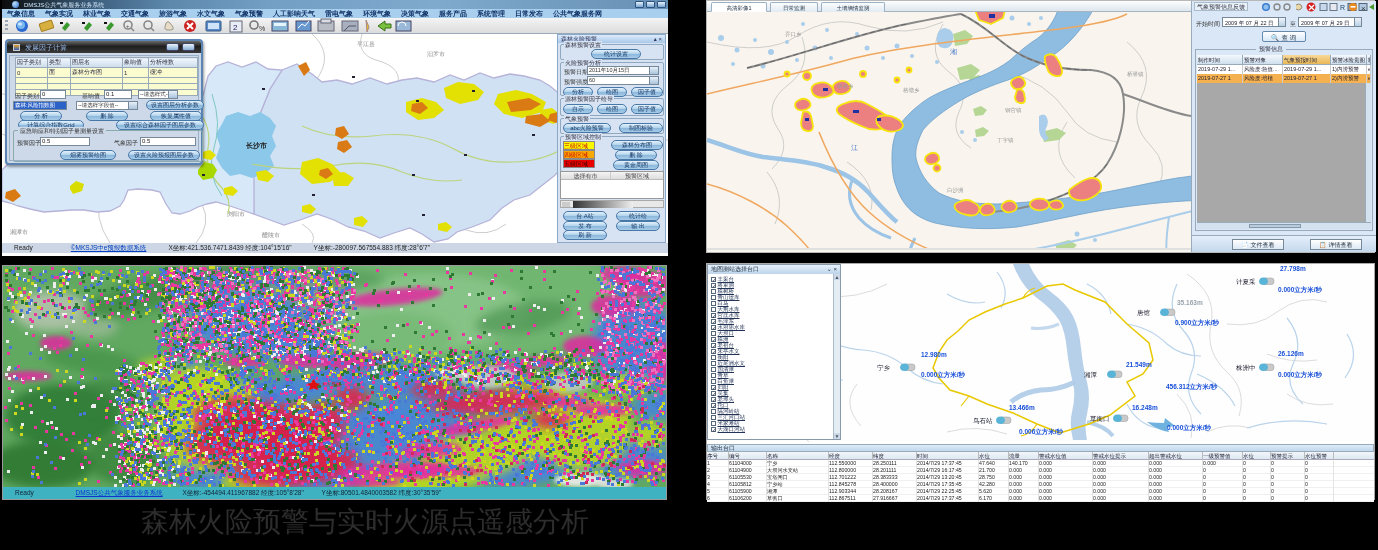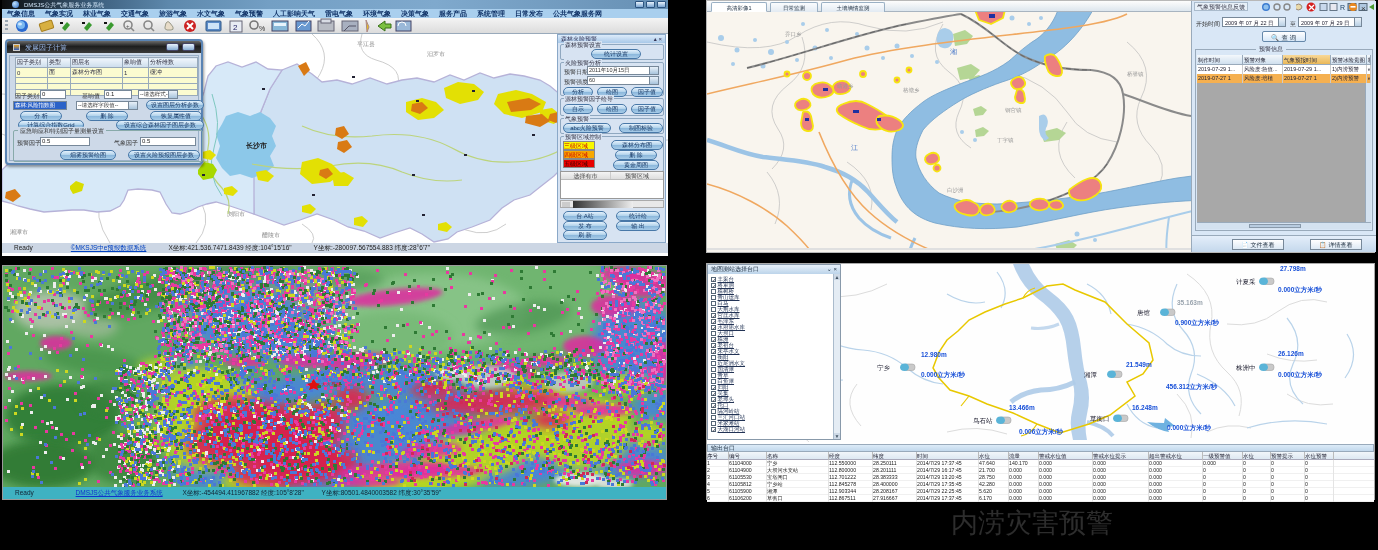--- a/index.html
+++ b/index.html
@@ -771,15 +771,15 @@
 <div style="height:8px;background:linear-gradient(#f2f6fa,#dde8f2);border-bottom:1px solid #aab;font-size:5.5px;color:#223;line-height:8px;"><span style="display:inline-block;width:22px;border-right:1px solid #bbb;overflow:hidden;white-space:nowrap;">序号</span><span style="display:inline-block;width:38px;border-right:1px solid #bbb;overflow:hidden;white-space:nowrap;">编号</span><span style="display:inline-block;width:62px;border-right:1px solid #bbb;overflow:hidden;white-space:nowrap;">名称</span><span style="display:inline-block;width:44px;border-right:1px solid #bbb;overflow:hidden;white-space:nowrap;">经度</span><span style="display:inline-block;width:44px;border-right:1px solid #bbb;overflow:hidden;white-space:nowrap;">纬度</span><span style="display:inline-block;width:62px;border-right:1px solid #bbb;overflow:hidden;white-space:nowrap;">时间</span><span style="display:inline-block;width:30px;border-right:1px solid #bbb;overflow:hidden;white-space:nowrap;">水位</span><span style="display:inline-block;width:30px;border-right:1px solid #bbb;overflow:hidden;white-space:nowrap;">流量</span><span style="display:inline-block;width:54px;border-right:1px solid #bbb;overflow:hidden;white-space:nowrap;">警戒水位值</span><span style="display:inline-block;width:56px;border-right:1px solid #bbb;overflow:hidden;white-space:nowrap;">警戒水位提示</span><span style="display:inline-block;width:54px;border-right:1px solid #bbb;overflow:hidden;white-space:nowrap;">超出警戒水位</span><span style="display:inline-block;width:40px;border-right:1px solid #bbb;overflow:hidden;white-space:nowrap;">一级预警值</span><span style="display:inline-block;width:28px;border-right:1px solid #bbb;overflow:hidden;white-space:nowrap;">水位</span><span style="display:inline-block;width:34px;border-right:1px solid #bbb;overflow:hidden;white-space:nowrap;">预警提示</span><span style="display:inline-block;width:29px;border-right:1px solid #bbb;overflow:hidden;white-space:nowrap;">水位预警</span></div>
 <div style="height:7px;font-size:5.2px;color:#222;line-height:7px;border-bottom:1px solid #f0f0f0;"><span style="display:inline-block;width:22px;border-right:1px solid #e4e4e4;overflow:hidden;white-space:nowrap;">1</span><span style="display:inline-block;width:38px;border-right:1px solid #e4e4e4;overflow:hidden;white-space:nowrap;">61104000</span><span style="display:inline-block;width:62px;border-right:1px solid #e4e4e4;overflow:hidden;white-space:nowrap;">宁乡</span><span style="display:inline-block;width:44px;border-right:1px solid #e4e4e4;overflow:hidden;white-space:nowrap;">112.550000</span><span style="display:inline-block;width:44px;border-right:1px solid #e4e4e4;overflow:hidden;white-space:nowrap;">28.250111</span><span style="display:inline-block;width:62px;border-right:1px solid #e4e4e4;overflow:hidden;white-space:nowrap;">2014/7/29 17:37:45</span><span style="display:inline-block;width:30px;border-right:1px solid #e4e4e4;overflow:hidden;white-space:nowrap;">47.640</span><span style="display:inline-block;width:30px;border-right:1px solid #e4e4e4;overflow:hidden;white-space:nowrap;">140.170</span><span style="display:inline-block;width:54px;border-right:1px solid #e4e4e4;overflow:hidden;white-space:nowrap;">0.000</span><span style="display:inline-block;width:56px;border-right:1px solid #e4e4e4;overflow:hidden;white-space:nowrap;">0.000</span><span style="display:inline-block;width:54px;border-right:1px solid #e4e4e4;overflow:hidden;white-space:nowrap;">0.000</span><span style="display:inline-block;width:40px;border-right:1px solid #e4e4e4;overflow:hidden;white-space:nowrap;">0.000</span><span style="display:inline-block;width:28px;border-right:1px solid #e4e4e4;overflow:hidden;white-space:nowrap;">0</span><span style="display:inline-block;width:34px;border-right:1px solid #e4e4e4;overflow:hidden;white-space:nowrap;">0</span><span style="display:inline-block;width:29px;border-right:1px solid #e4e4e4;overflow:hidden;white-space:nowrap;">0</span></div>
 <div style="height:7px;font-size:5.2px;color:#222;line-height:7px;border-bottom:1px solid #f0f0f0;"><span style="display:inline-block;width:22px;border-right:1px solid #e4e4e4;overflow:hidden;white-space:nowrap;">2</span><span style="display:inline-block;width:38px;border-right:1px solid #e4e4e4;overflow:hidden;white-space:nowrap;">61104900</span><span style="display:inline-block;width:62px;border-right:1px solid #e4e4e4;overflow:hidden;white-space:nowrap;">大坝河水文站</span><span style="display:inline-block;width:44px;border-right:1px solid #e4e4e4;overflow:hidden;white-space:nowrap;">112.800000</span><span style="display:inline-block;width:44px;border-right:1px solid #e4e4e4;overflow:hidden;white-space:nowrap;">28.201111</span><span style="display:inline-block;width:62px;border-right:1px solid #e4e4e4;overflow:hidden;white-space:nowrap;">2014/7/29 16:17:45</span><span style="display:inline-block;width:30px;border-right:1px solid #e4e4e4;overflow:hidden;white-space:nowrap;">21.700</span><span style="display:inline-block;width:30px;border-right:1px solid #e4e4e4;overflow:hidden;white-space:nowrap;">0.000</span><span style="display:inline-block;width:54px;border-right:1px solid #e4e4e4;overflow:hidden;white-space:nowrap;">0.000</span><span style="display:inline-block;width:56px;border-right:1px solid #e4e4e4;overflow:hidden;white-space:nowrap;">0.000</span><span style="display:inline-block;width:54px;border-right:1px solid #e4e4e4;overflow:hidden;white-space:nowrap;">0.000</span><span style="display:inline-block;width:40px;border-right:1px solid #e4e4e4;overflow:hidden;white-space:nowrap;">0</span><span style="display:inline-block;width:28px;border-right:1px solid #e4e4e4;overflow:hidden;white-space:nowrap;">0</span><span style="display:inline-block;width:34px;border-right:1px solid #e4e4e4;overflow:hidden;white-space:nowrap;">0</span><span style="display:inline-block;width:29px;border-right:1px solid #e4e4e4;overflow:hidden;white-space:nowrap;">0</span></div>
 <div style="height:7px;font-size:5.2px;color:#222;line-height:7px;border-bottom:1px solid #f0f0f0;"><span style="display:inline-block;width:22px;border-right:1px solid #e4e4e4;overflow:hidden;white-space:nowrap;">3</span><span style="display:inline-block;width:38px;border-right:1px solid #e4e4e4;overflow:hidden;white-space:nowrap;">61105530</span><span style="display:inline-block;width:62px;border-right:1px solid #e4e4e4;overflow:hidden;white-space:nowrap;">宝塔闸口</span><span style="display:inline-block;width:44px;border-right:1px solid #e4e4e4;overflow:hidden;white-space:nowrap;">112.701222</span><span style="display:inline-block;width:44px;border-right:1px solid #e4e4e4;overflow:hidden;white-space:nowrap;">28.383333</span><span style="display:inline-block;width:62px;border-right:1px solid #e4e4e4;overflow:hidden;white-space:nowrap;">2014/7/29 13:20:45</span><span style="display:inline-block;width:30px;border-right:1px solid #e4e4e4;overflow:hidden;white-space:nowrap;">28.750</span><span style="display:inline-block;width:30px;border-right:1px solid #e4e4e4;overflow:hidden;white-space:nowrap;">0.000</span><span style="display:inline-block;width:54px;border-right:1px solid #e4e4e4;overflow:hidden;white-space:nowrap;">0.000</span><span style="display:inline-block;width:56px;border-right:1px solid #e4e4e4;overflow:hidden;white-space:nowrap;">0.000</span><span style="display:inline-block;width:54px;border-right:1px solid #e4e4e4;overflow:hidden;white-space:nowrap;">0.000</span><span style="display:inline-block;width:40px;border-right:1px solid #e4e4e4;overflow:hidden;white-space:nowrap;">0</span><span style="display:inline-block;width:28px;border-right:1px solid #e4e4e4;overflow:hidden;white-space:nowrap;">0</span><span style="display:inline-block;width:34px;border-right:1px solid #e4e4e4;overflow:hidden;white-space:nowrap;">0</span><span style="display:inline-block;width:29px;border-right:1px solid #e4e4e4;overflow:hidden;white-space:nowrap;">0</span></div>
 <div style="height:7px;font-size:5.2px;color:#222;line-height:7px;border-bottom:1px solid #f0f0f0;"><span style="display:inline-block;width:22px;border-right:1px solid #e4e4e4;overflow:hidden;white-space:nowrap;">4</span><span style="display:inline-block;width:38px;border-right:1px solid #e4e4e4;overflow:hidden;white-space:nowrap;">61105812</span><span style="display:inline-block;width:62px;border-right:1px solid #e4e4e4;overflow:hidden;white-space:nowrap;">宁乡站</span><span style="display:inline-block;width:44px;border-right:1px solid #e4e4e4;overflow:hidden;white-space:nowrap;">112.845278</span><span style="display:inline-block;width:44px;border-right:1px solid #e4e4e4;overflow:hidden;white-space:nowrap;">28.400000</span><span style="display:inline-block;width:62px;border-right:1px solid #e4e4e4;overflow:hidden;white-space:nowrap;">2014/7/29 17:35:45</span><span style="display:inline-block;width:30px;border-right:1px solid #e4e4e4;overflow:hidden;white-space:nowrap;">42.280</span><span style="display:inline-block;width:30px;border-right:1px solid #e4e4e4;overflow:hidden;white-space:nowrap;">0.000</span><span style="display:inline-block;width:54px;border-right:1px solid #e4e4e4;overflow:hidden;white-space:nowrap;">0.000</span><span style="display:inline-block;width:56px;border-right:1px solid #e4e4e4;overflow:hidden;white-space:nowrap;">0.000</span><span style="display:inline-block;width:54px;border-right:1px solid #e4e4e4;overflow:hidden;white-space:nowrap;">0.000</span><span style="display:inline-block;width:40px;border-right:1px solid #e4e4e4;overflow:hidden;white-space:nowrap;">0</span><span style="display:inline-block;width:28px;border-right:1px solid #e4e4e4;overflow:hidden;white-space:nowrap;">0</span><span style="display:inline-block;width:34px;border-right:1px solid #e4e4e4;overflow:hidden;white-space:nowrap;">0</span><span style="display:inline-block;width:29px;border-right:1px solid #e4e4e4;overflow:hidden;white-space:nowrap;">0</span></div>
 <div style="height:7px;font-size:5.2px;color:#222;line-height:7px;border-bottom:1px solid #f0f0f0;"><span style="display:inline-block;width:22px;border-right:1px solid #e4e4e4;overflow:hidden;white-space:nowrap;">5</span><span style="display:inline-block;width:38px;border-right:1px solid #e4e4e4;overflow:hidden;white-space:nowrap;">61105900</span><span style="display:inline-block;width:62px;border-right:1px solid #e4e4e4;overflow:hidden;white-space:nowrap;">湘潭</span><span style="display:inline-block;width:44px;border-right:1px solid #e4e4e4;overflow:hidden;white-space:nowrap;">112.903344</span><span style="display:inline-block;width:44px;border-right:1px solid #e4e4e4;overflow:hidden;white-space:nowrap;">28.208167</span><span style="display:inline-block;width:62px;border-right:1px solid #e4e4e4;overflow:hidden;white-space:nowrap;">2014/7/29 22:25:45</span><span style="display:inline-block;width:30px;border-right:1px solid #e4e4e4;overflow:hidden;white-space:nowrap;">5.620</span><span style="display:inline-block;width:30px;border-right:1px solid #e4e4e4;overflow:hidden;white-space:nowrap;">0.000</span><span style="display:inline-block;width:54px;border-right:1px solid #e4e4e4;overflow:hidden;white-space:nowrap;">0.000</span><span style="display:inline-block;width:56px;border-right:1px solid #e4e4e4;overflow:hidden;white-space:nowrap;">0.000</span><span style="display:inline-block;width:54px;border-right:1px solid #e4e4e4;overflow:hidden;white-space:nowrap;">0.000</span><span style="display:inline-block;width:40px;border-right:1px solid #e4e4e4;overflow:hidden;white-space:nowrap;">0</span><span style="display:inline-block;width:28px;border-right:1px solid #e4e4e4;overflow:hidden;white-space:nowrap;">0</span><span style="display:inline-block;width:34px;border-right:1px solid #e4e4e4;overflow:hidden;white-space:nowrap;">0</span><span style="display:inline-block;width:29px;border-right:1px solid #e4e4e4;overflow:hidden;white-space:nowrap;">0</span></div>
 <div style="height:7px;font-size:5.2px;color:#222;line-height:7px;border-bottom:1px solid #f0f0f0;"><span style="display:inline-block;width:22px;border-right:1px solid #e4e4e4;overflow:hidden;white-space:nowrap;">6</span><span style="display:inline-block;width:38px;border-right:1px solid #e4e4e4;overflow:hidden;white-space:nowrap;">61106200</span><span style="display:inline-block;width:62px;border-right:1px solid #e4e4e4;overflow:hidden;white-space:nowrap;">草衡口</span><span style="display:inline-block;width:44px;border-right:1px solid #e4e4e4;overflow:hidden;white-space:nowrap;">112.867511</span><span style="display:inline-block;width:44px;border-right:1px solid #e4e4e4;overflow:hidden;white-space:nowrap;">27.916667</span><span style="display:inline-block;width:62px;border-right:1px solid #e4e4e4;overflow:hidden;white-space:nowrap;">2014/7/29 17:37:45</span><span style="display:inline-block;width:30px;border-right:1px solid #e4e4e4;overflow:hidden;white-space:nowrap;">6.170</span><span style="display:inline-block;width:30px;border-right:1px solid #e4e4e4;overflow:hidden;white-space:nowrap;">0.000</span><span style="display:inline-block;width:54px;border-right:1px solid #e4e4e4;overflow:hidden;white-space:nowrap;">0.000</span><span style="display:inline-block;width:56px;border-right:1px solid #e4e4e4;overflow:hidden;white-space:nowrap;">0.000</span><span style="display:inline-block;width:54px;border-right:1px solid #e4e4e4;overflow:hidden;white-space:nowrap;">0.000</span><span style="display:inline-block;width:40px;border-right:1px solid #e4e4e4;overflow:hidden;white-space:nowrap;">0</span><span style="display:inline-block;width:28px;border-right:1px solid #e4e4e4;overflow:hidden;white-space:nowrap;">0</span><span style="display:inline-block;width:34px;border-right:1px solid #e4e4e4;overflow:hidden;white-space:nowrap;">0</span><span style="display:inline-block;width:29px;border-right:1px solid #e4e4e4;overflow:hidden;white-space:nowrap;">0</span></div>
 </div>
 </div>
 
-  <div class="abs" style="left:951px;top:505px;font-size:27px;color:#2d2d2d;">内涝灾害预警</div>
+  <div class="abs" style="left:141px;top:503px;font-size:28px;color:#2d2d2d;">森林火险预警与实时火源点遥感分析</div>
 
 </div>
 
 </body></html>

